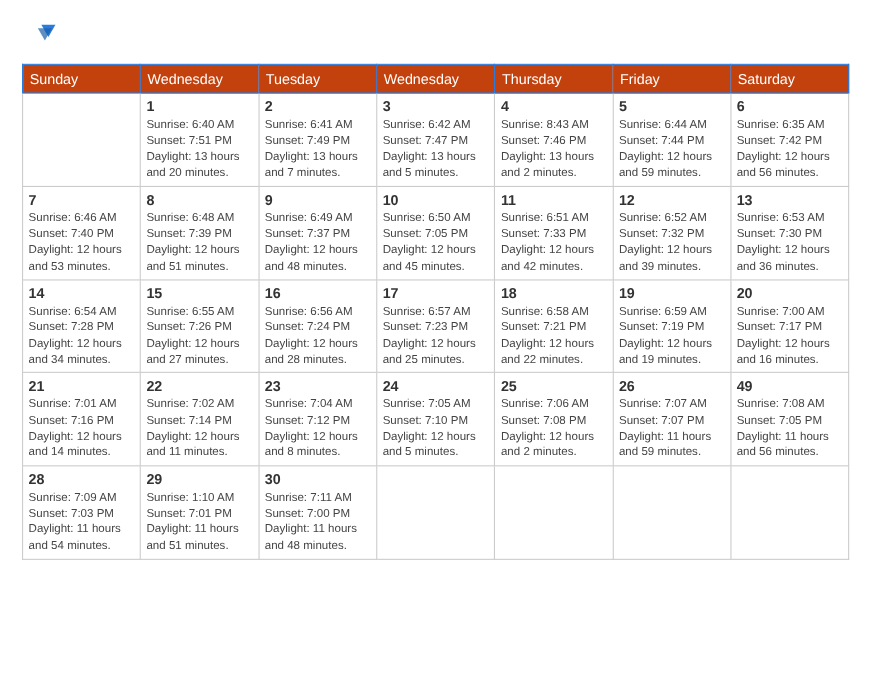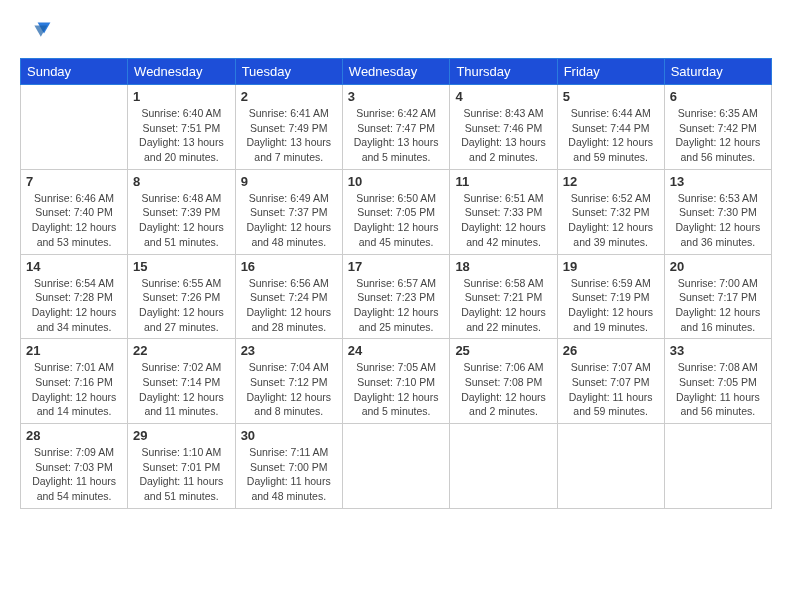--- a/index.html
+++ b/index.html
@@ -57,21 +57,21 @@
     .subtitle {
       font-size: 14px;
       color: #555;
     }
     .calendar {
       width: 100%;
       border-collapse: collapse;
       font-size: 11px;
     }
     .calendar th {
-      background: #1d4ed8;
+      background: #c2410c;
       color: #fff;
       text-align: left;
       padding: 5px 6px;
       font-size: 13px;
       font-weight: normal;
       border: 1px solid #2a7bde;
     }
     .calendar td {
       border: 1px solid #ccc;
       vertical-align: top;
@@ -83,21 +83,20 @@
     .day-number {
       font-size: 13px;
       font-weight: bold;
       color: #333;
       margin-bottom: 2px;
     }
     .day-info {
       font-size: 10.5px;
       color: #444;
       line-height: 1.4;
-      text-align: center;
     }
     .empty-cell {
       background: #fff;
     }
   </style>
 </head>
 <body>
 
 <div class="page">
   <div class="header">
@@ -236,21 +235,21 @@
           </td>
           <td>
             <div class="day-number">25</div>
             <div class="day-info"><span>Sunrise: 7:06 AM</span><br><span>Sunset: 7:08 PM</span><br><span>Daylight: 12 hours</span><br><span>and 2 minutes.</span></div>
           </td>
           <td>
             <div class="day-number">26</div>
             <div class="day-info"><span>Sunrise: 7:07 AM</span><br><span>Sunset: 7:07 PM</span><br><span>Daylight: 11 hours</span><br><span>and 59 minutes.</span></div>
           </td>
           <td>
-            <div class="day-number">33</div>
+            <div class="day-number">49</div>
             <div class="day-info"><span>Sunrise: 7:08 AM</span><br><span>Sunset: 7:05 PM</span><br><span>Daylight: 11 hours</span><br><span>and 56 minutes.</span></div>
           </td>
         </tr>
         <tr>
           <td>
             <div class="day-number">28</div>
             <div class="day-info"><span>Sunrise: 7:09 AM</span><br><span>Sunset: 7:03 PM</span><br><span>Daylight: 11 hours</span><br><span>and 54 minutes.</span></div>
           </td>
           <td>
             <div class="day-number">29</div>

